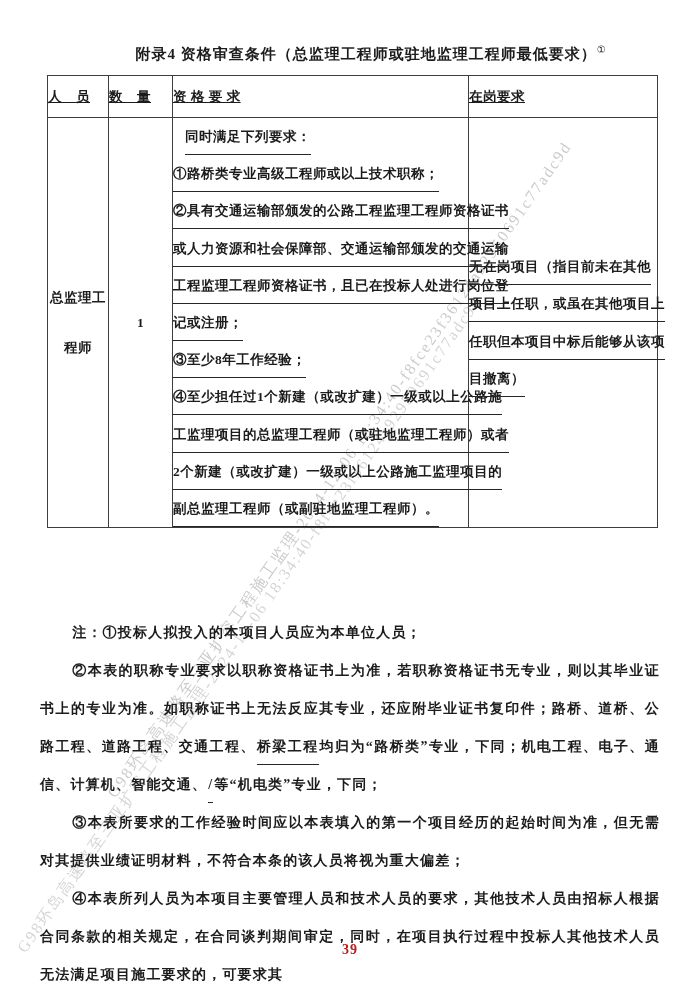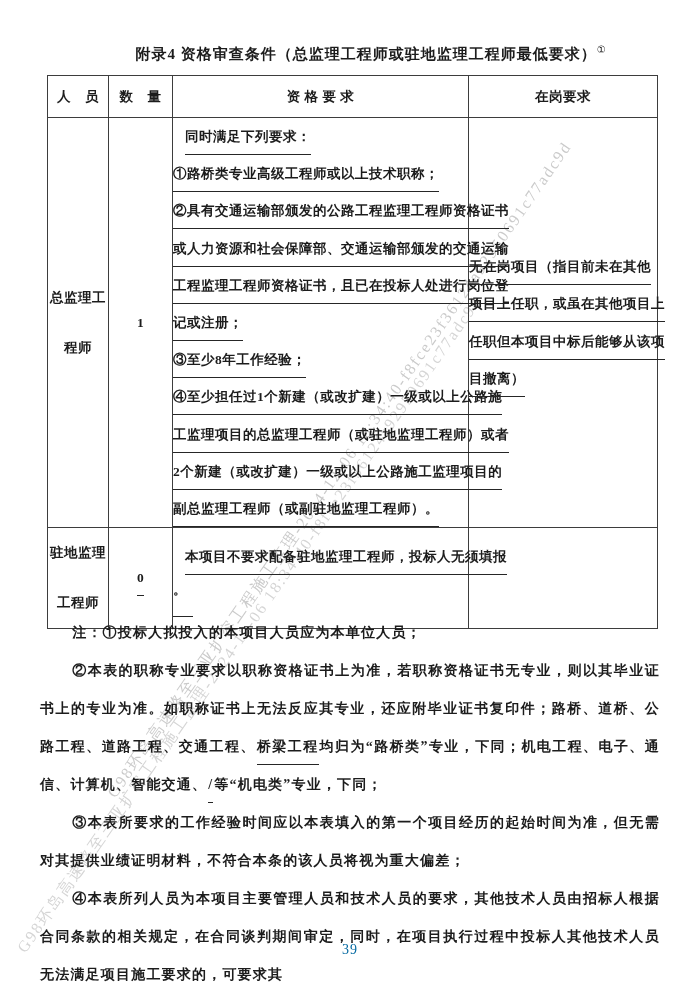--- a/index.html
+++ b/index.html
@@ -29,21 +29,21 @@
 
   table.main{
     position:absolute; top:75px; left:47px;
     border-collapse:collapse; table-layout:fixed; width:610px;
   }
   table.main td{
     border:1.6px solid #3d3d3d; vertical-align:middle;
     font-size:13.5px; font-weight:700; letter-spacing:.5px;
     padding:0;
   }
-  td.hdr{ height:41px; text-align:center; font-size:14.5px; }
+  td.hdr{ height:41px; text-align:left; font-size:14.5px;text-decoration:underline; }
   td.role{ text-align:center; line-height:50px; }
   td.role .rline{ line-height:50px; }
   td.qty{ text-align:center; }
   td.qual{ vertical-align:top; padding:5px 6px 4px 8px; }
   .qline{ line-height:37.2px; white-space:nowrap; }
   .qline.indent{ padding-left:12px; }
   td.duty{ vertical-align:top; padding:180px 4px 0 7px; }
   .dline{ line-height:37.5px; white-space:nowrap; }
   .ul{ border-bottom:1.5px solid #262626; padding-bottom:10px; }
   .ul.short{ display:inline-block; min-width:20px; }
@@ -53,21 +53,21 @@
   .notes{
     position:absolute; top:614px; left:40px; width:620px;
     font-size:14px; font-weight:700; letter-spacing:1.2px;
     text-align:justify; line-height:38px;
   }
   .note-par{ text-indent:2.3em; }
   .notes .ul{ margin:0 1px; }
 
   .pagenum{
     position:absolute; top:942px; left:0; width:100%;
-    text-align:center; font-size:14px; font-weight:400; color:#0369a1;
+    text-align:center; font-size:14px; font-weight:700; color:#b91c1c;
     letter-spacing:1px;
   }
 </style>
 </head>
 <body>
 
 <div class="doc">
 
   <div class="wm wm1">G98环岛高速路至三亚扩容工程施工监理-2024-12-06 18:34:40-f8fce23f36124a92950691c77adc9d</div>
   <div class="wm wm2">G98环岛高速路至三亚扩容工程施工监理-2024-12-06 18:34:40-f8fce23f36124a92950691c77adc9d</div>
@@ -109,32 +109,20 @@
               <div class="qline"><span class="ul">2个新建（或改扩建）一级或以上公路施工监理项目的</span></div>
               <div class="qline"><span class="ul">副总监理工程师（或副驻地监理工程师）。</span></div>
             </td>
           <td class="duty">
               <div class="dline"><span class="ul">无在岗项目（指目前未在其他</span></div>
               <div class="dline"><span class="ul">项目上任职，或虽在其他项目上</span></div>
               <div class="dline"><span class="ul">任职但本项目中标后能够从该项</span></div>
               <div class="dline"><span class="ul">目撤离）</span></div>
             </td>
         </tr>
-        <tr id="row1">
-          <td class="role" style="line-height:38px;">
-              <div class="rline">驻地监理</div>
-              <div class="rline">工程师</div>
-            </td>
-          <td class="qty"><span class="ul">0</span></td>
-          <td class="qual qual2">
-              <div class="qline indent"><span class="ul">本项目不要求配备驻地监理工程师，投标人无须填报</span></div>
-              <div class="qline"><span class="ul short">。</span></div>
-            </td>
-          <td></td>
-        </tr>
       </tbody>
     </table>
 
     <div class="notes" id="notes">
         <div class="note-par"><span>注：①投标人拟投入的本项目人员应为本单位人员；</span></div>
         <div class="note-par"><span>②本表的职称专业要求以职称资格证书上为准，若职称资格证书无专业，则以其毕业证书上的专业为准。如职称证书上无法反应其专业，还应附毕业证书复印件；路桥、道桥、公路工程、道路工程、交通工程、</span><span class="ul">桥梁工程</span><span>均归为“路桥类”专业，下同；机电工程、电子、通信、计算机、智能交通、</span><span class="ul">/</span><span>等“机电类”专业，下同；</span></div>
         <div class="note-par"><span>③本表所要求的工作经验时间应以本表填入的第一个项目经历的起始时间为准，但无需对其提供业绩证明材料，不符合本条的该人员将视为重大偏差；</span></div>
         <div class="note-par"><span>④本表所列人员为本项目主要管理人员和技术人员的要求，其他技术人员由招标人根据合同条款的相关规定，在合同谈判期间审定，同时，在项目执行过程中投标人其他技术人员无法满足项目施工要求的，可要求其</span></div>
       </div>
 

